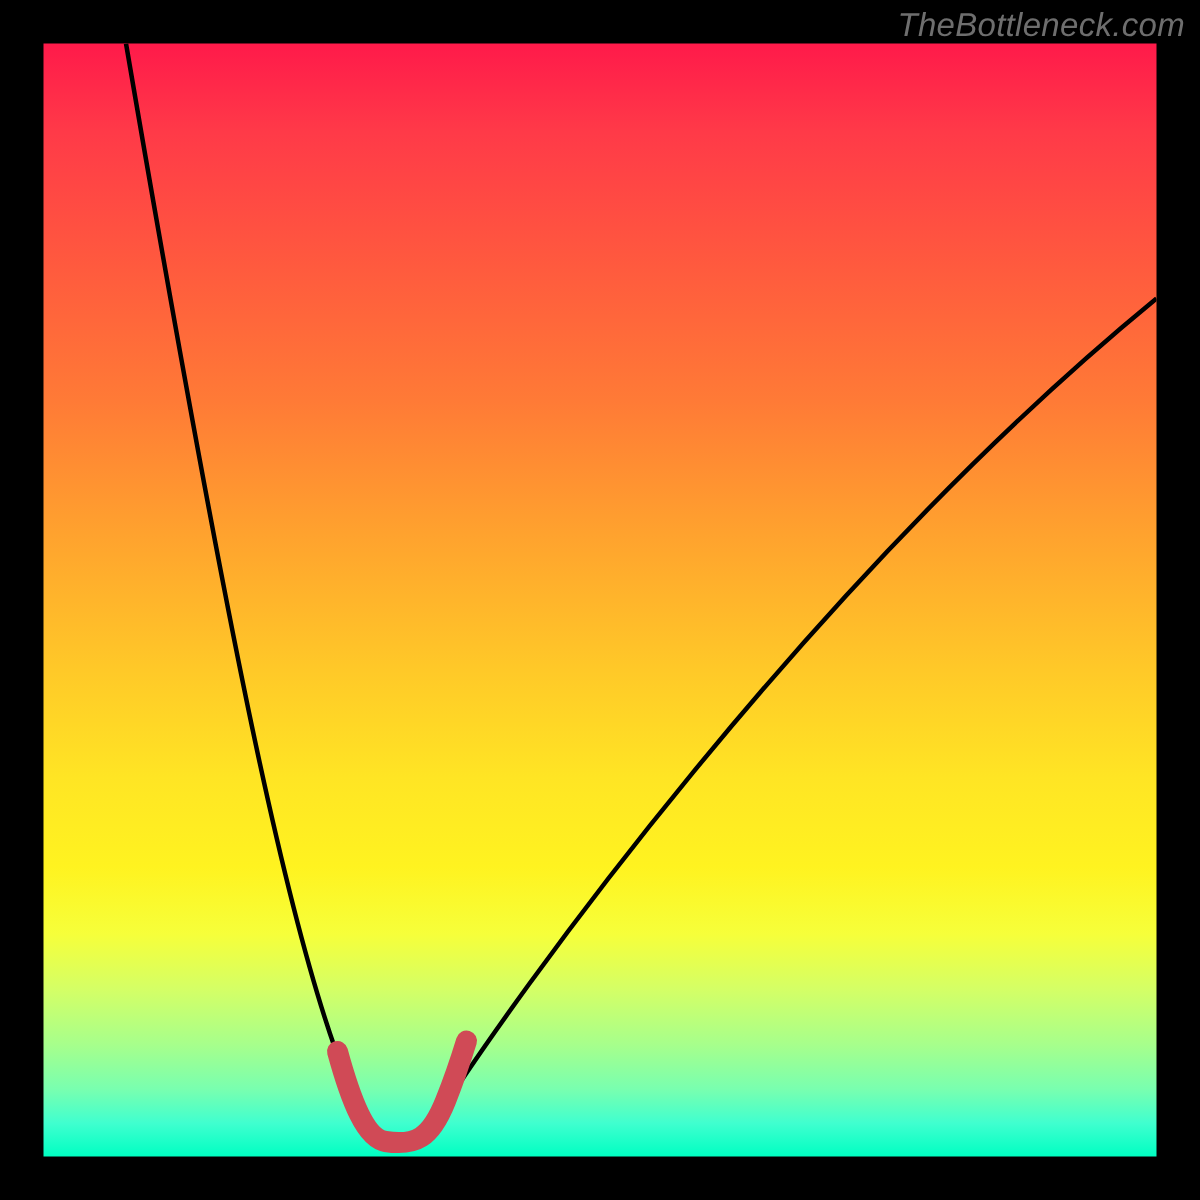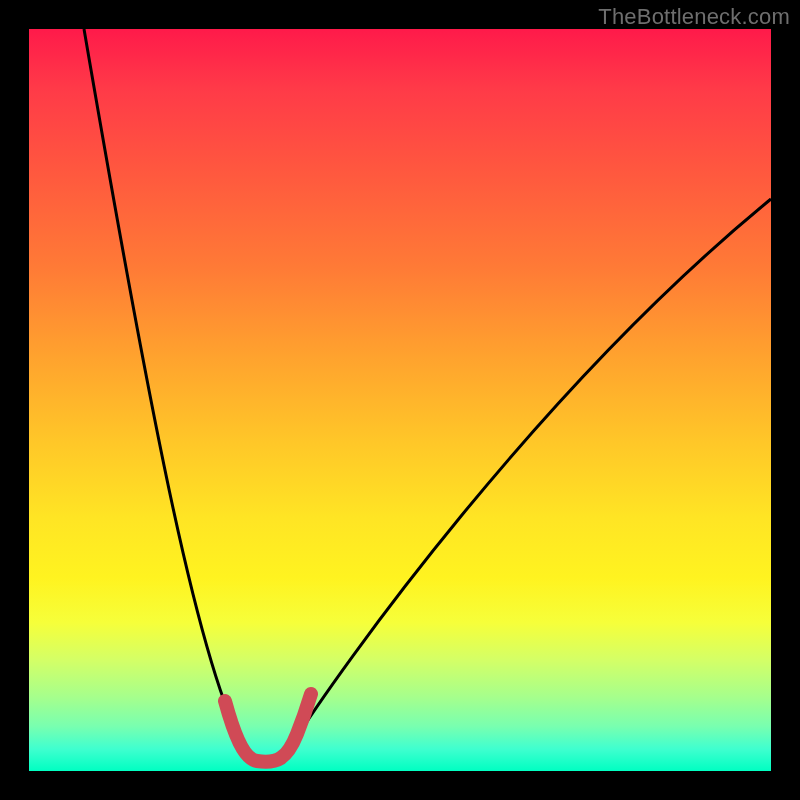--- a/index.html
+++ b/index.html
@@ -36,20 +36,21 @@
   }
   .watermark {
     position: absolute;
     top: 4px;
     right: 10px;
     color: #6e6e6e;
     font-size: 22px;
     font-weight: 500;
     letter-spacing: 0.2px;
     user-select: none;
+    font-style: italic;
   }
   svg.curve {
     position: absolute;
     left: 29px;
     top: 29px;
     width: 742px;
     height: 742px;
   }
 </style>
 </head>

